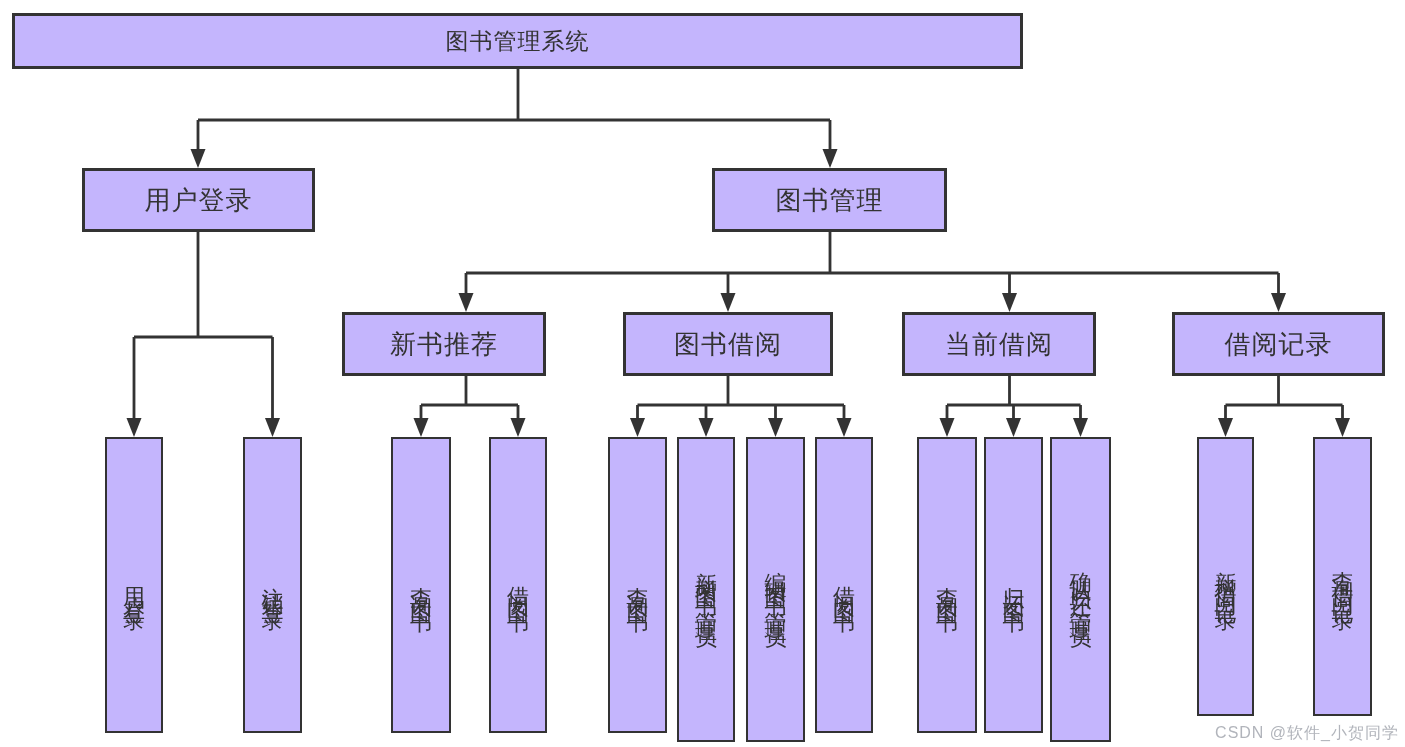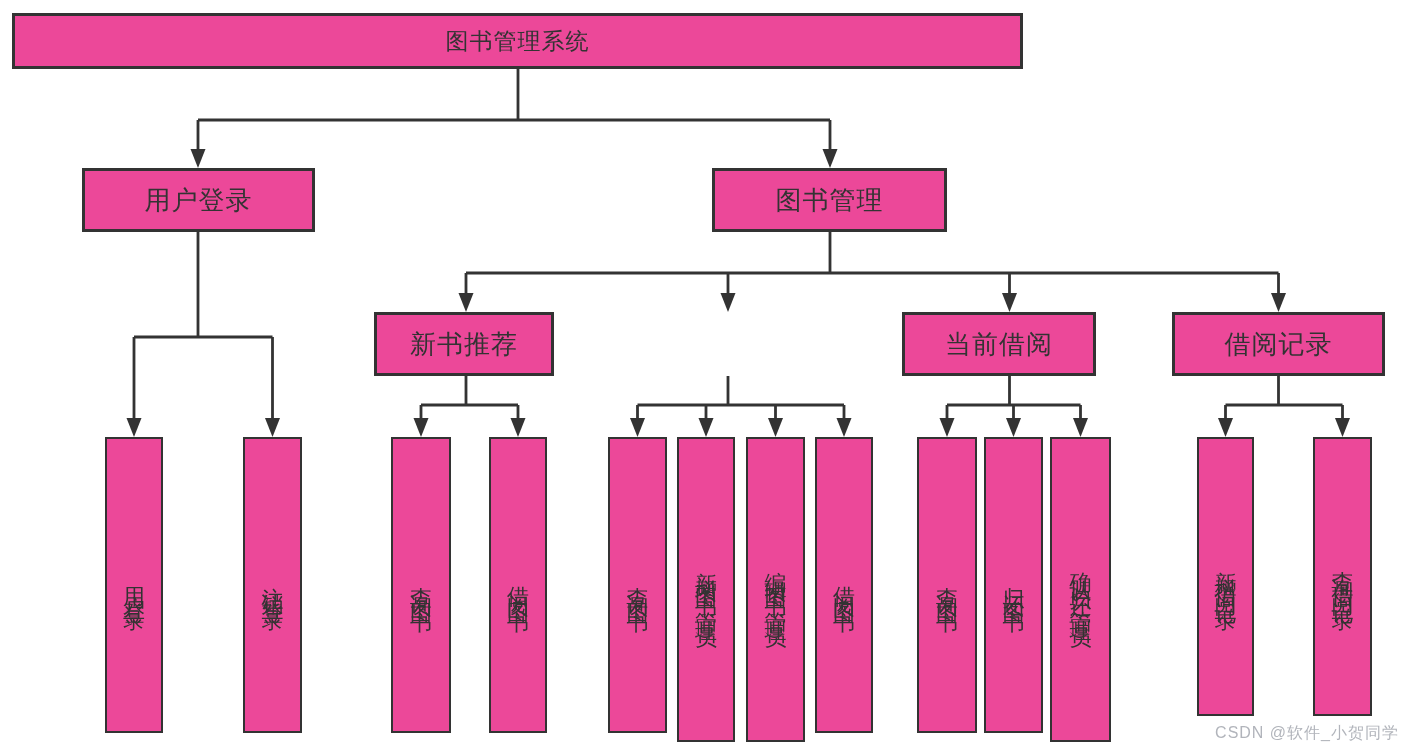--- a/index.html
+++ b/index.html
@@ -7,21 +7,21 @@
     position: relative;
     width: 1405px;
     height: 747px;
     background: #ffffff;
     font-family: "Liberation Sans", sans-serif;
     color: #333333;
     overflow: hidden;
   }
   .node {
     position: absolute;
-    background: #ec4899;
+    background: #c4b5fd;
     border: 3px solid #333333;
     box-sizing: border-box;
     display: flex;
     align-items: center;
     justify-content: center;
   }
   .node.root  { font-size: 23px; letter-spacing: 1px; }
   .node.lvl   { font-size: 26px; letter-spacing: 1px; }
   .node.leaf  { border-width: 2.5px; }
   .vtext {
@@ -115,22 +115,25 @@
     <span>图书管理系统</span>
   </div>
 
   <div class="node lvl" style="left:82px; top:168px; width:233px; height:64px;">
     <span>用户登录</span>
   </div>
   <div class="node lvl" style="left:712px; top:168px; width:235px; height:64px;">
     <span>图书管理</span>
   </div>
 
-  <div class="node lvl" style="left:374px; top:312px; width:180px; height:64px;text-align:right;">
+  <div class="node lvl" style="left:342px; top:312px; width:204px; height:64px;text-align:right;">
     <span>新书推荐</span>
+  </div>
+  <div class="node lvl" style="left:623px; top:312px; width:210px; height:64px;">
+    <span>图书借阅</span>
   </div>
   <div class="node lvl" style="left:902px; top:312px; width:194px; height:64px;">
     <span>当前借阅</span>
   </div>
   <div class="node lvl" style="left:1172px; top:312px; width:213px; height:64px;">
     <span>借阅记录</span>
   </div>
 
   <div class="node leaf" style="left:105px; top:437px; width:58px; height:296px;">
     <span class="vtext">用户登录</span>

